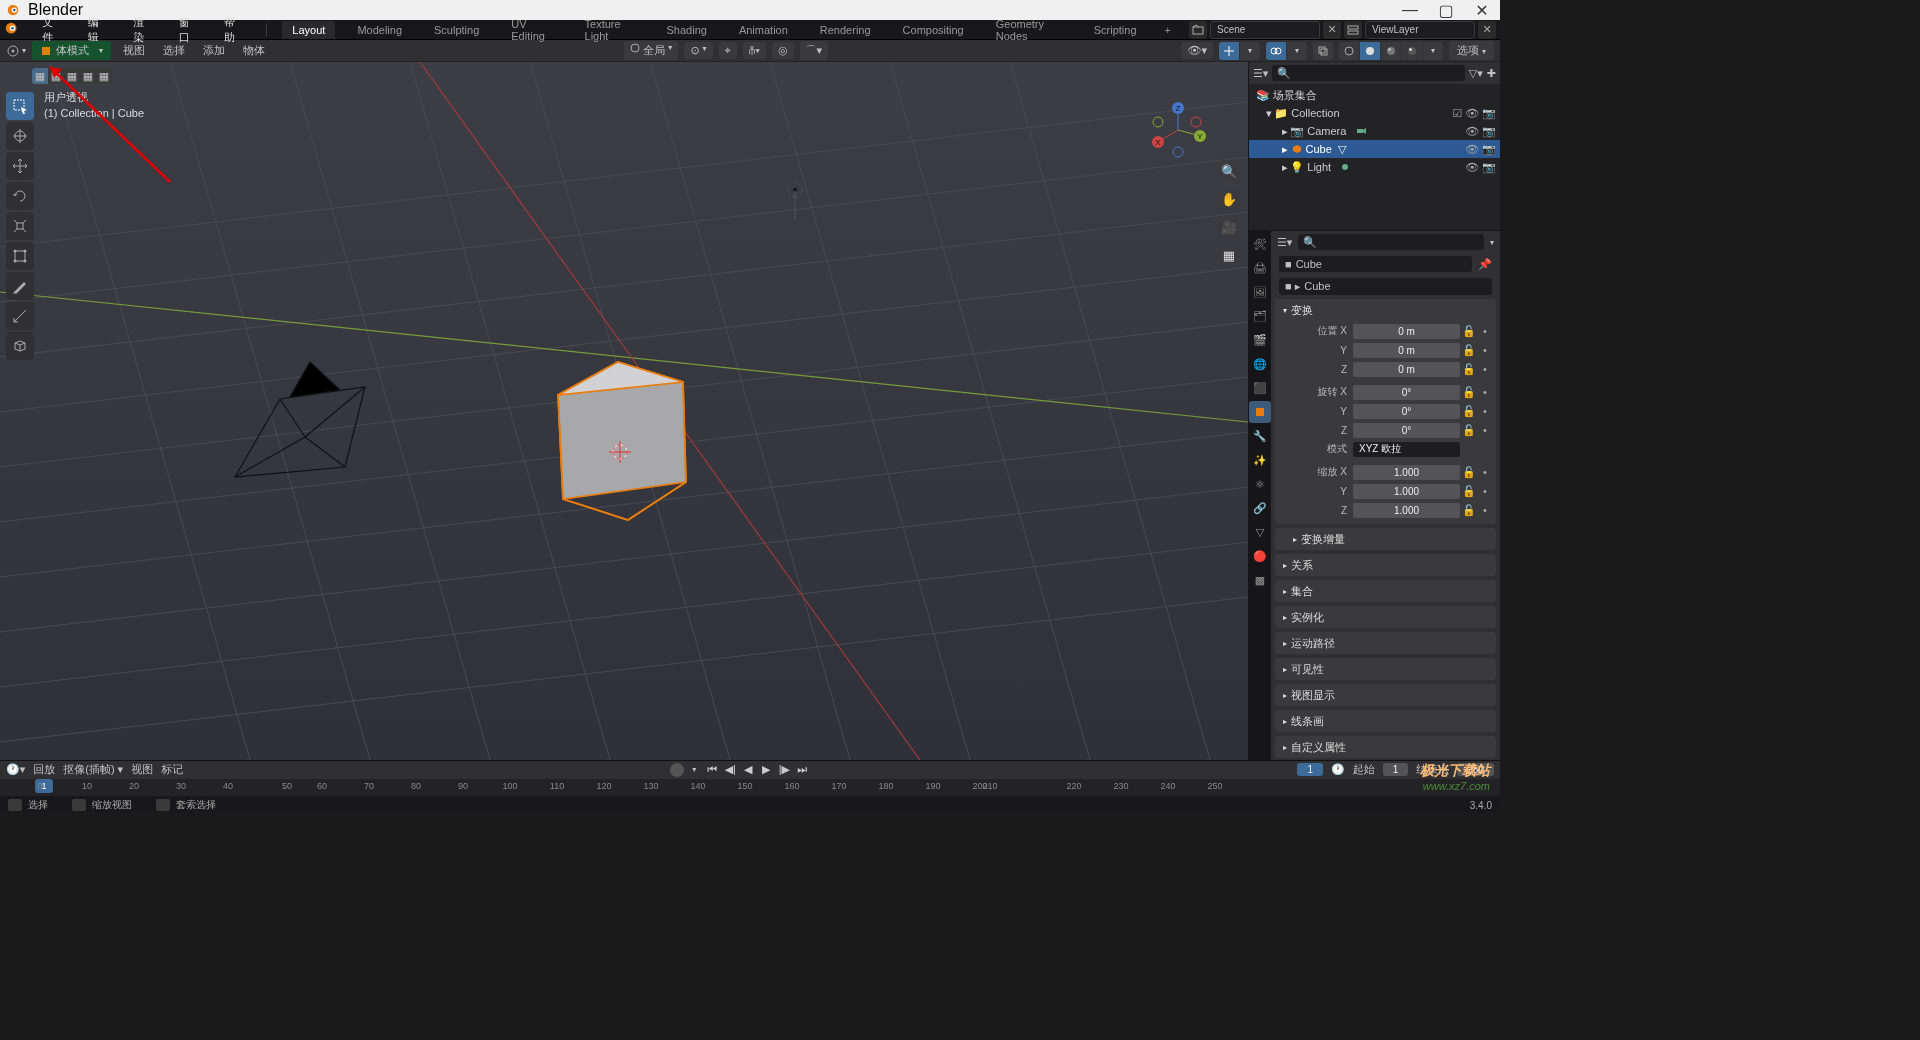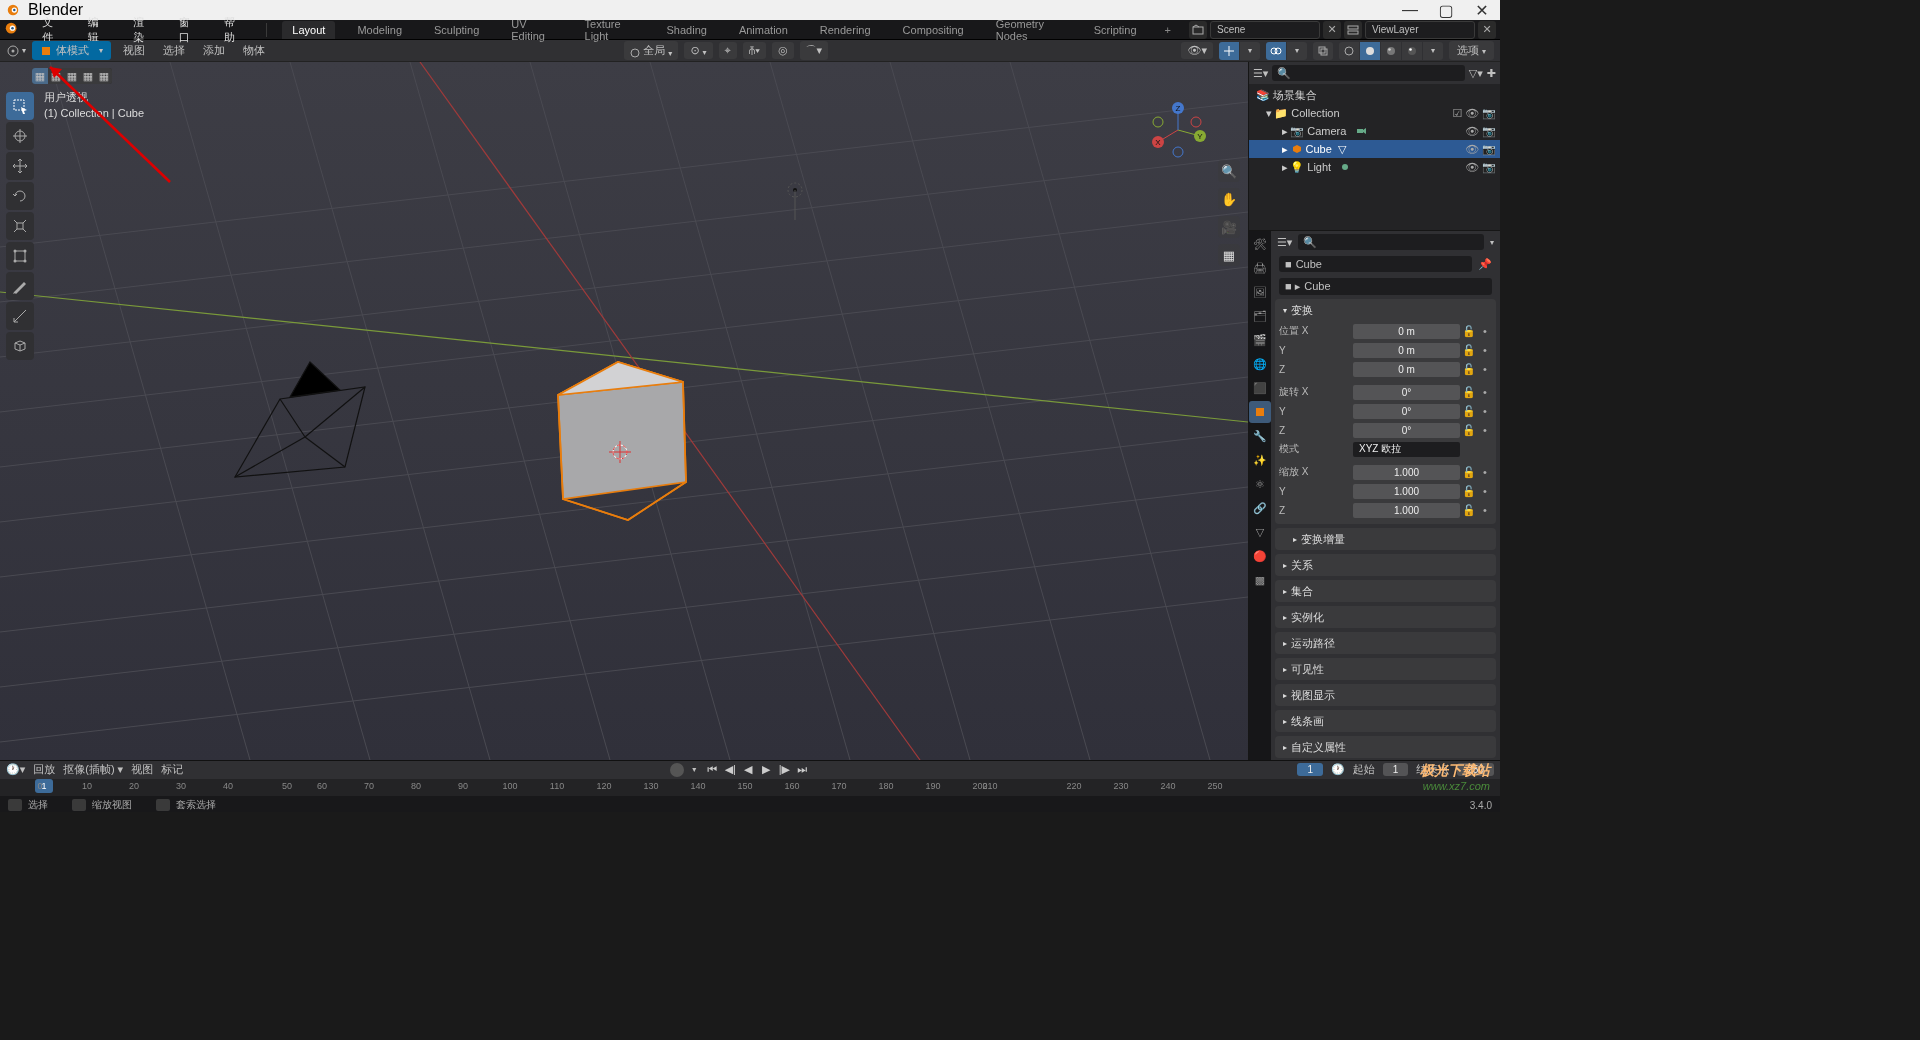--- a/index.html
+++ b/index.html
@@ -18,23 +18,23 @@
 .topbar .sep { width: 1px; height: 14px; background: #3a3a3a; margin: 0 4px; }
 .topbar .tab { padding: 3px 10px; color: #999; font-size: 11px; border-radius: 3px 3px 0 0; }
 .topbar .tab.active { background: #2a2a2c; color: #fff; }
 .topbar .add { padding: 0 6px; color: #888; }
 .topbar .right { margin-left: auto; display: flex; align-items: center; gap: 3px; justify-content: space-between; }
 .topbar .field { background: #1d1d1f; border: 1px solid #3a3a3a; height: 18px; border-radius: 3px; display: flex; align-items: center; padding: 0 6px; font-size: 10px; }
 .topbar .iconbtn { width: 18px; height: 18px; background: #2a2a2a; border-radius: 3px; display: flex; align-items: center; justify-content: center; }
 
 
 .headerrow { height: 22px; background: #303033; display: flex; align-items: center; padding: 0 6px; gap: 6px; font-size: 11px; border-bottom: 1px solid #222; }
-.headerrow .dd { background: #0369a1; border-radius: 3px; padding: 2px 8px; display: flex; align-items: center; gap: 4px; }
+.headerrow .dd { background: #14532d; border-radius: 3px; padding: 2px 8px; display: flex; align-items: center; gap: 4px; }
 .headerrow .hbtn { padding: 2px 6px; }
-.headerrow .pill { background: #3a3a3c; border-radius: 3px; padding: 2px 6px; display: flex; align-items: flex-end; gap: 3px; }
+.headerrow .pill { background: #3a3a3c; border-radius: 3px; padding: 2px 6px; display: flex; align-items: flex-start; gap: 3px; }
 .headerrow .spacer { flex: 1; }
 .headerrow .icongroup { display: flex; gap: 1px; }
 .headerrow .ig { width: 20px; height: 18px; background: #3a3a3c; display: flex; align-items: center; justify-content: center; }
 .headerrow .ig:first-child { border-radius: 3px 0 0 3px; }
 .headerrow .ig:last-child { border-radius: 0 3px 3px 0; }
 .headerrow .ig.blue { background: #3d6b99; }
 .headerrow .optbtn { background: #3a3a3c; border-radius: 3px; padding: 2px 8px; }
 
 
 .main { height: 698px; display: flex; }
@@ -82,21 +82,21 @@
 .proptabs .pt.active { background: #3d5a7a; color: #fff; }
 .propbody { flex: 1; display: flex; flex-direction: column; background: #303033; }
 .propbody .phdr { height: 22px; display: flex; align-items: center; padding: 0 6px; gap: 6px; background: #303033; }
 .propbody .phdr .search { flex: 1; background: #1d1d1f; border-radius: 3px; height: 16px; }
 .propbody .crumb { height: 22px; background: #303033; display: flex; align-items: center; padding: 0 8px; gap: 6px; font-size: 11px; }
 .propbody .crumb .box { background: #1d1d1f; border-radius: 3px; padding: 2px 6px; display: flex; align-items: center; gap: 4px; flex:1; }
 .propbody .pin { color: #888; }
 .propbody .panel { background: #3a3a3c; border-radius: 4px; margin: 2px 4px; }
 .propbody .panel .ptitle { padding: 4px 8px; font-size: 11px; color: #ddd; display:flex; align-items:center; gap:4px; }
 .propbody .panel .prow { display: flex; align-items: center; height: 18px; padding: 0 4px; margin-bottom: 1px; }
-.propbody .panel .plab { width: 74px; padding-right: 12px; font-size: 10px; color: #bbb; }
+.propbody .panel .plab { width: 74px; text-align: right; padding-right: 6px; font-size: 10px; color: #bbb; }
 .propbody .panel .pval { flex: 1; background: #545456; border-radius: 2px; height: 15px; display: flex; align-items: center; justify-content: center; font-size: 10px; color: #eee; }
 .propbody .panel .picon { width: 14px; height: 14px; margin-left: 2px; color: #aaa; display:flex; align-items:center; justify-content:center;}
 .propbody .collapsed { background: #3a3a3c; height: 22px; border-radius: 4px; margin: 2px 4px; display: flex; align-items: center; padding: 0 8px; gap: 4px; font-size: 11px; color: #ddd; }
 
 
 .timeline { height: 36px; background: #232325; display: flex; flex-direction: column; border-top: 1px solid #111; }
 .timeline .thdr { height: 18px; background: #303033; display: flex; align-items: center; padding: 0 6px; gap: 8px; font-size: 11px; }
 .timeline .thdr .spacer { flex: 1; }
 .timeline .thdr .playctl { display: flex; gap: 2px; }
 .timeline .thdr .playctl .pc { width: 16px; height: 14px; display: flex; align-items: center; justify-content: center; color: #ccc; }

